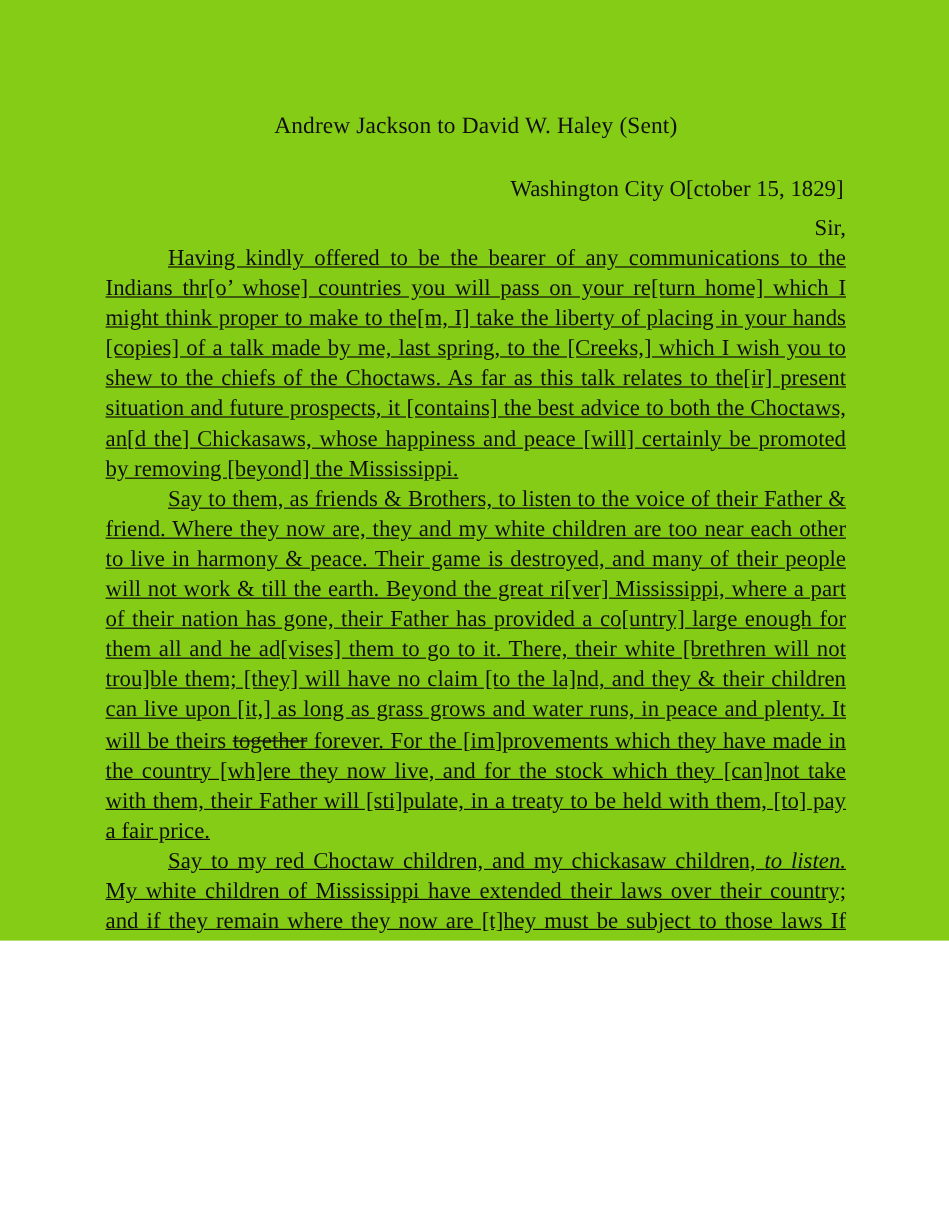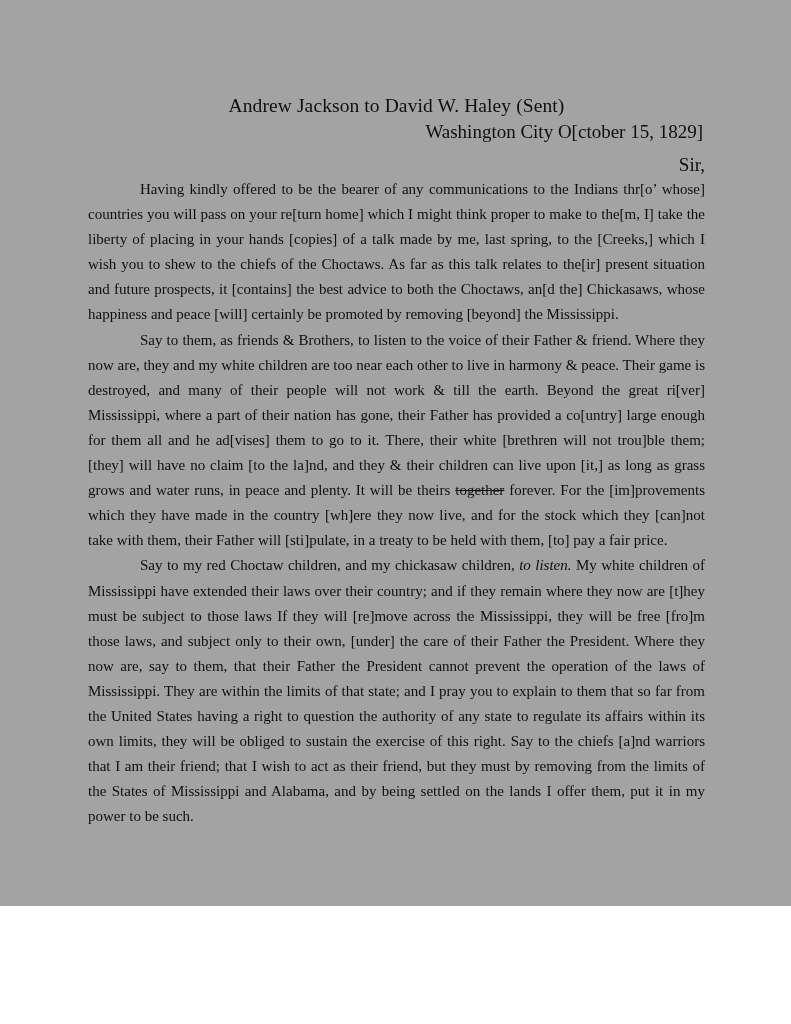--- a/index.html
+++ b/index.html
@@ -3,22 +3,22 @@
 <meta charset="utf-8">
 <style>
   html, body {
     margin: 0;
     padding: 0;
     background: #ffffff;
   }
   .page {
     position: relative;
     width: 791px;
-    height: 906px;
-    background: #a3a3a3;
+    height: 784px;
+    background: #84cc16;
     margin: 0 auto;
     overflow: hidden;
     font-family: "Liberation Serif", "DejaVu Serif", serif;
     color: #100f0d;
     -webkit-font-smoothing: antialiased;
   }
   .content {
     position: absolute;
     left: 88px;
     top: 0;
@@ -29,37 +29,39 @@
     font-size: 19.5px;
     line-height: 26px;
     margin-top: 93px;
     letter-spacing: 0.1px;
     white-space: nowrap;
   }
   .dateline {
     text-align: right;
     font-size: 19px;
     line-height: 26px;
+    margin-top: 26px;
     padding-right: 2px;
   }
   .salutation {
     text-align: right;
     font-size: 19px;
     line-height: 25px;
     margin-top: 7px;
   }
   .para {
-    font-size: 15px;
+    font-size: 19px;
     line-height: 25.1px;
     text-align: justify;
     text-justify: inter-word;
     text-indent: 52px;
     margin: 0;
     padding: 0;
     hyphens: none;
+    text-decoration: underline;
   }
   .para + .para {
     margin-top: 0px;
   }
   .strike {
     text-decoration: line-through;
   }
   .ital {
     font-style: italic;
   }

